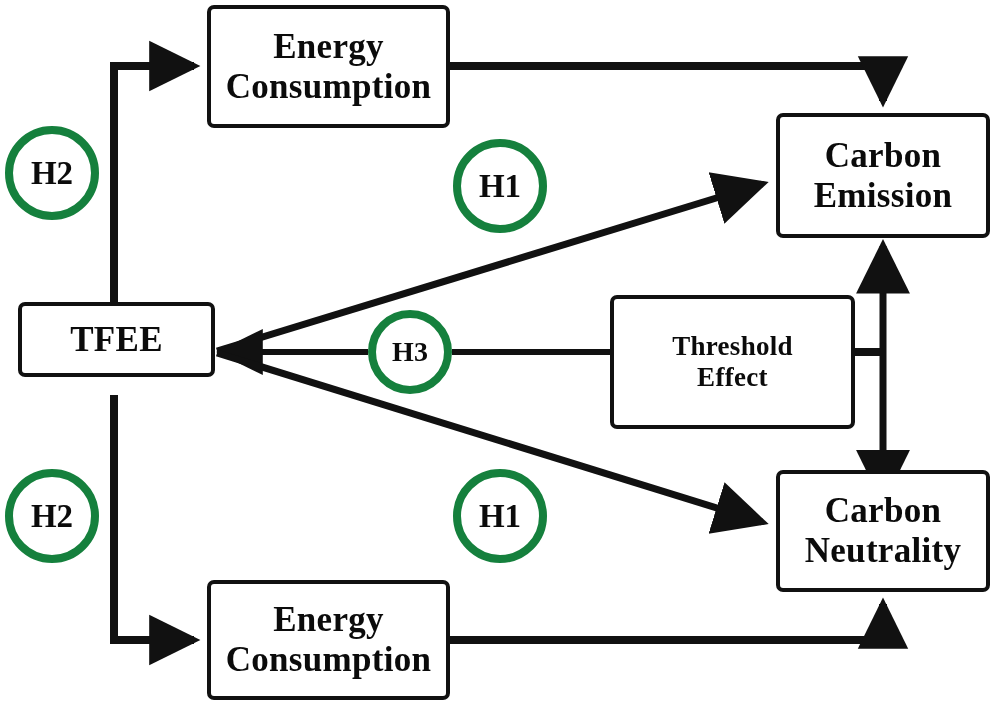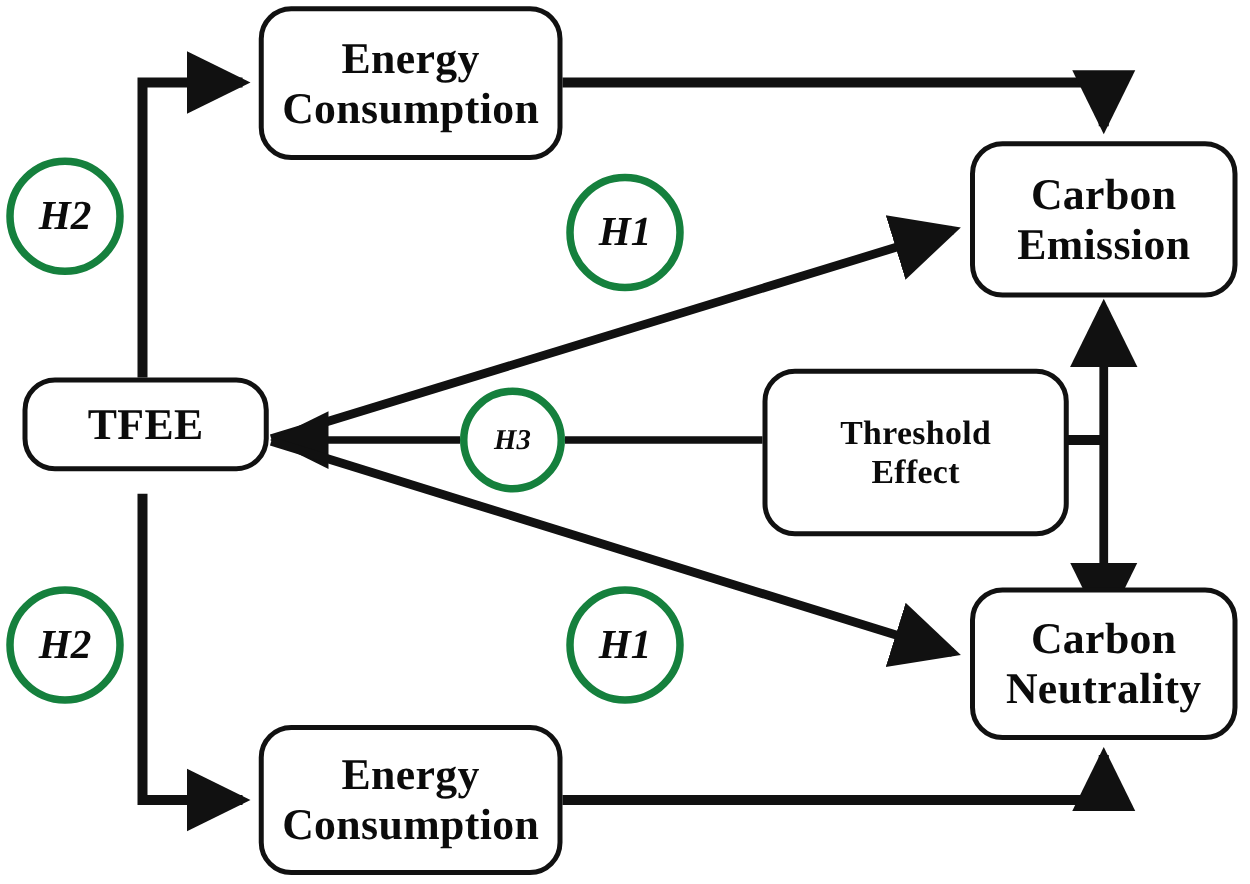--- a/index.html
+++ b/index.html
@@ -20,61 +20,60 @@
     left: 0;
     top: 0;
     width: 1000px;
     height: 707px;
   }
   .node-box {
     position: absolute;
     box-sizing: border-box;
     background: #ffffff;
     border: 4px solid #111111;
-    border-radius: 26px;
+    border-radius: 7px;
     display: flex;
     align-items: center;
     justify-content: center;
     text-align: center;
     font-weight: bold;
     color: #0b0b0b;
     line-height: 1.14;
     letter-spacing: 0.3px;
     z-index: 5;
   }
   .node-label {
     display: block;
     padding: 0 6px;
     white-space: pre-line;
   }
   .hyp-circle {
     position: absolute;
     box-sizing: border-box;
     background: #ffffff;
-    border: 6px solid #15803d;
+    border: 8px solid #15803d;
     border-radius: 50%;
     display: flex;
     align-items: center;
     justify-content: center;
     font-weight: bold;
     color: #0b0b0b;
     z-index: 6;
-    font-style: italic;
   }
   
   #box-energy-top   { left: 207px; top: 5px;   width: 243px; height: 123px; font-size: 35px; }
   #box-tfee         { left: 18px;  top: 302px; width: 197px; height: 75px;  font-size: 35px; }
   #box-energy-bot   { left: 207px; top: 580px; width: 243px; height: 120px; font-size: 35px; }
   #box-threshold    { left: 610px; top: 295px; width: 245px; height: 134px; font-size: 27px; }
   #box-emission     { left: 776px; top: 113px; width: 214px; height: 125px; font-size: 35px; }
   #box-neutrality   { left: 776px; top: 470px; width: 214px; height: 122px; font-size: 35px; }
 
   #circle-h2-top { left: 5px;   top: 126px; width: 94px; height: 94px; font-size: 33px; }
   #circle-h1-top { left: 453px; top: 139px; width: 94px; height: 94px; font-size: 33px; }
-  #circle-h3     { left: 368px; top: 310px; width: 84px; height: 84px; font-size: 23px; }
+  #circle-h3     { left: 368px; top: 310px; width: 84px; height: 84px; font-size: 28px; }
   #circle-h2-bot { left: 5px;   top: 469px; width: 94px; height: 94px; font-size: 33px; }
   #circle-h1-bot { left: 453px; top: 469px; width: 94px; height: 94px; font-size: 33px; }
 </style>
 </head>
 <body>
 
 <div id="canvas">
 
   <svg id="diagram-svg" viewBox="0 0 1000 707">
     <defs>

